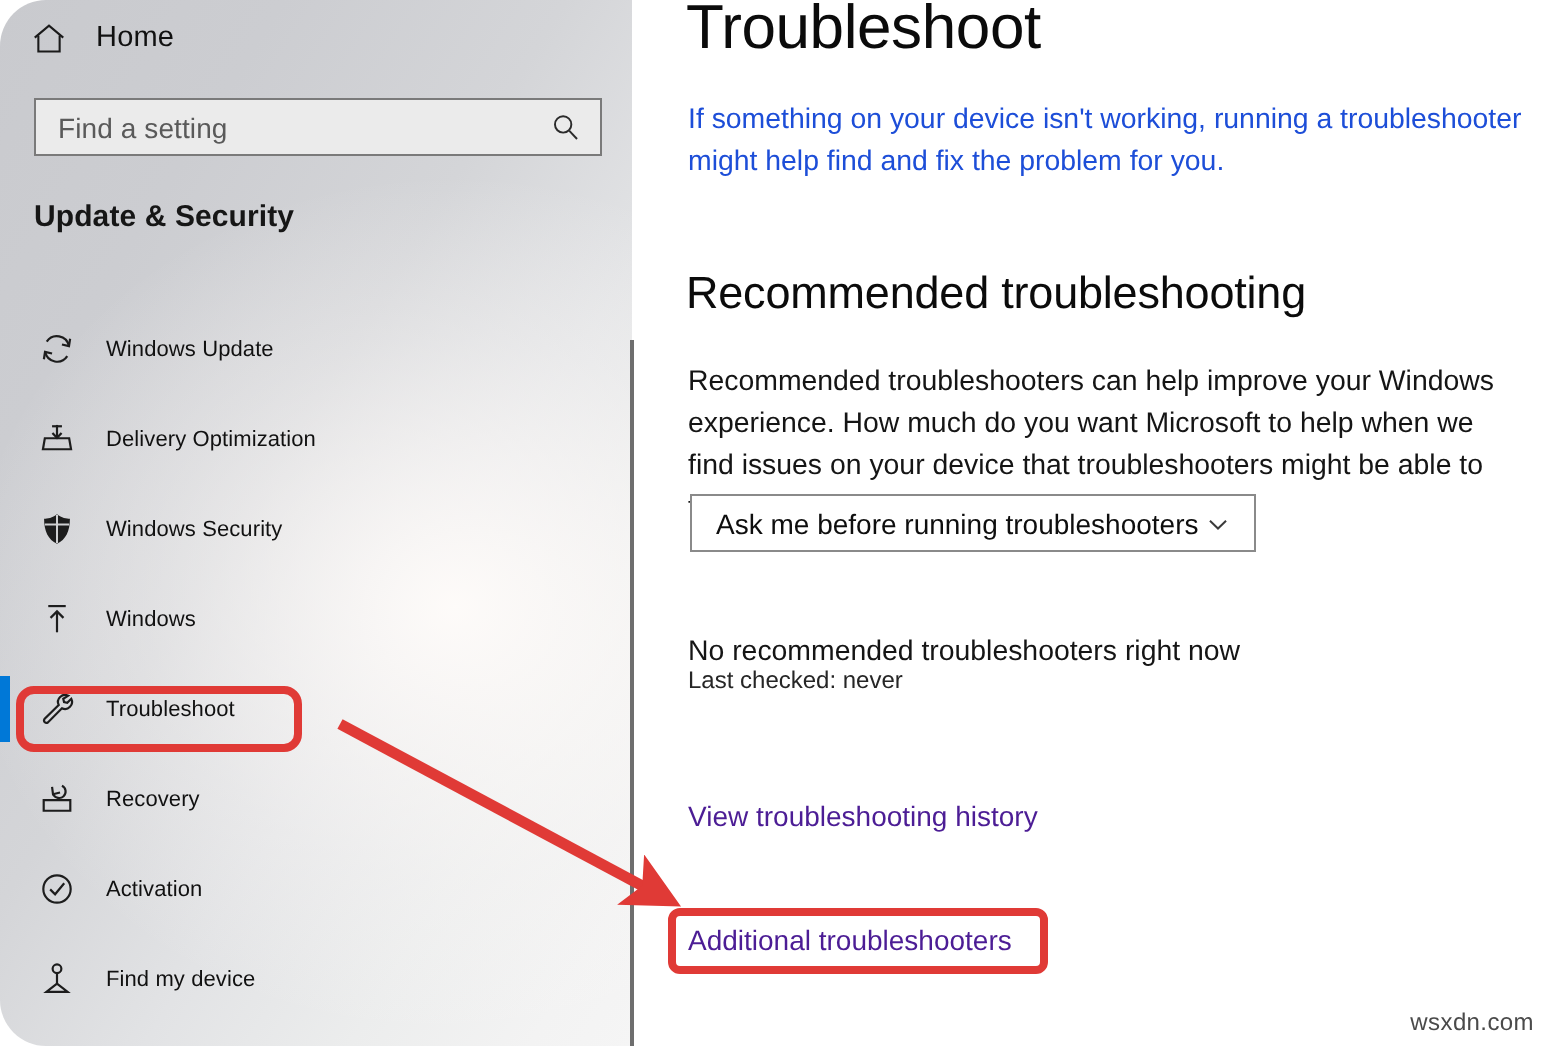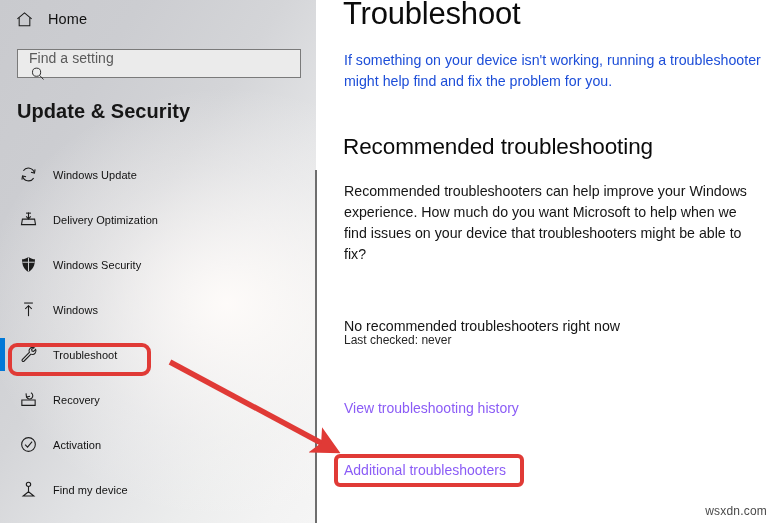--- a/index.html
+++ b/index.html
@@ -14,20 +14,21 @@
     background: #ffffff;
     color: #000000;
     -webkit-font-smoothing: antialiased;
   }
   #app {
     position: relative;
     width: 775px;
     height: 523px;
     overflow: hidden;
     background: #ffffff;
+    border-radius: 23px;
   }
 
   
   .sidebar {
     position: absolute;
     left: 0; top: 0;
     width: 316px;
     height: 523px;
     background:
       radial-gradient(ellipse 340px 300px at 72% 58%, rgba(255,252,250,0.95) 0%, rgba(250,248,247,0.35) 45%, rgba(245,245,245,0.0) 72%),
@@ -66,41 +67,40 @@
   .search-box {
     position: absolute;
     left: 17px;
     top: 49px;
     width: 284px;
     height: 29px;
     background: #ebebeb;
     border: 1px solid #7a7a7a;
     box-sizing: border-box;
     display: flex;
-    align-items: flex-start;
+    align-items: center;
     padding: 0 8px 0 11px;
-    flex-direction: column;
   }
   .search-text {
     flex: 1;
     font-size: 14px;
     color: #5a5a5a;
     letter-spacing: 0.05px;
   }
   .search-icon {
     width: 18px; height: 18px;
     display: flex; align-items: center; justify-content: center;
     color: #2b2b2b;
   }
 
   .section-title {
     position: absolute;
     left: 17px;
     top: 100px;
-    font-size: 20px;
+    font-size: 15px;
     font-weight: bold;
     color: #161616;
     letter-spacing: 0.05px;
   }
 
   .nav-list {
     position: absolute;
     left: 0;
     top: 152px;
     width: 316px;
@@ -237,21 +237,21 @@
     left: 27px;
     top: 333px;
     font-size: 12px;
     color: #262626;
     text-align: center;
   }
 
   .link {
     position: absolute;
     font-size: 14px;
-    color: #8b5cf6;
+    color: #4c1d95;
     text-decoration: none;
     cursor: pointer;
   }
   .link-history {
     left: 27px;
     top: 400px;
   }
   .link-additional {
     left: 27px;
     top: 462px;
@@ -424,20 +424,28 @@
     <div class="status-sub">Last checked: never</div>
 
     <a class="link link-history">View troubleshooting history</a>
     <a class="link link-additional">Additional troubleshooters</a>
 
     <div class="hl-additional"></div>
 
     <div class="watermark">wsxdn.com</div>
   </div>
 
+  <div class="dropdown">
+    <span class="dropdown-value">Ask me before running troubleshooters</span>
+    <span class="chevron-icon">
+      <svg width="14" height="14" viewBox="0 0 16 16" fill="none" stroke="currentColor" stroke-width="1.15">
+        <path d="M3.4 6.2 L8 10.6 L12.6 6.2"></path>
+      </svg>
+    </span>
+  </div>
 
   <svg class="arrow-layer" viewBox="0 0 775 523">
     <defs>
       <marker id="arrowhead" markerWidth="5.2" markerHeight="5.2" refX="2.0" refY="2.6" orient="auto">
         <path d="M0,0 L5.2,2.6 L0,5.2 L1.2,2.6 Z" fill="#e03a36"></path>
       </marker>
     </defs>
     <line x1="170" y1="362" x2="325" y2="445" stroke="#e03a36" stroke-width="5.5" marker-end="url(#arrowhead)"></line>
   </svg>
 

